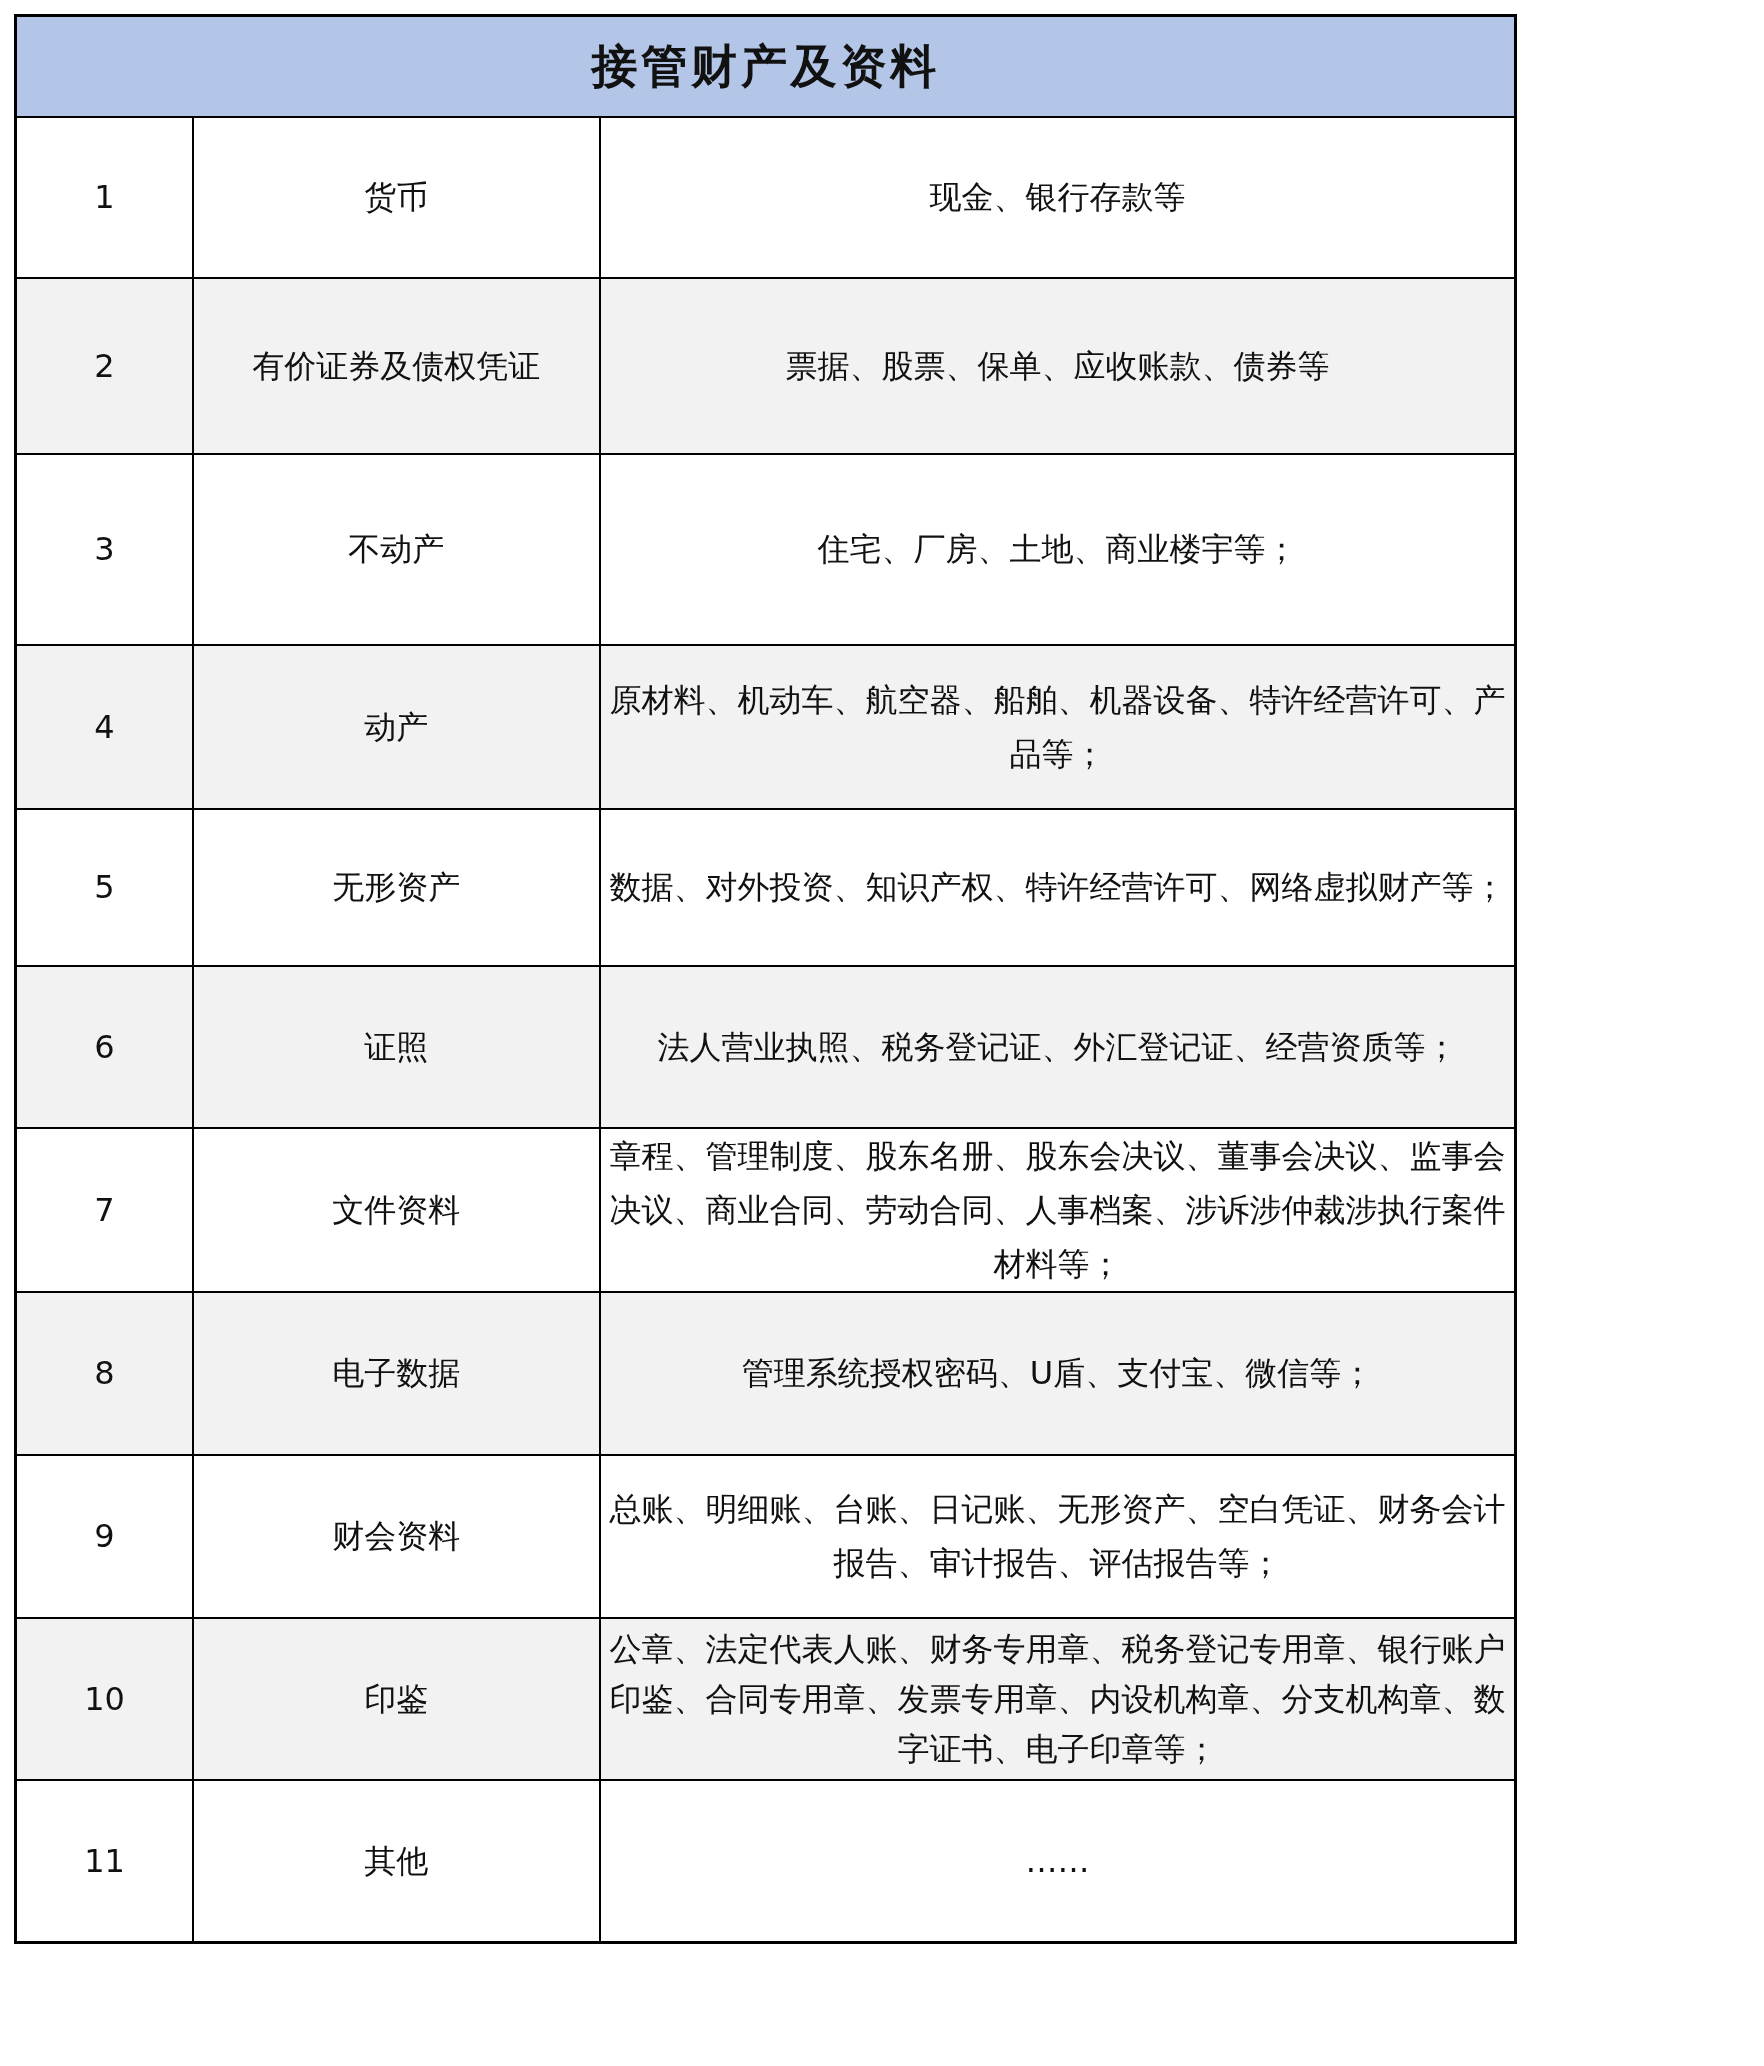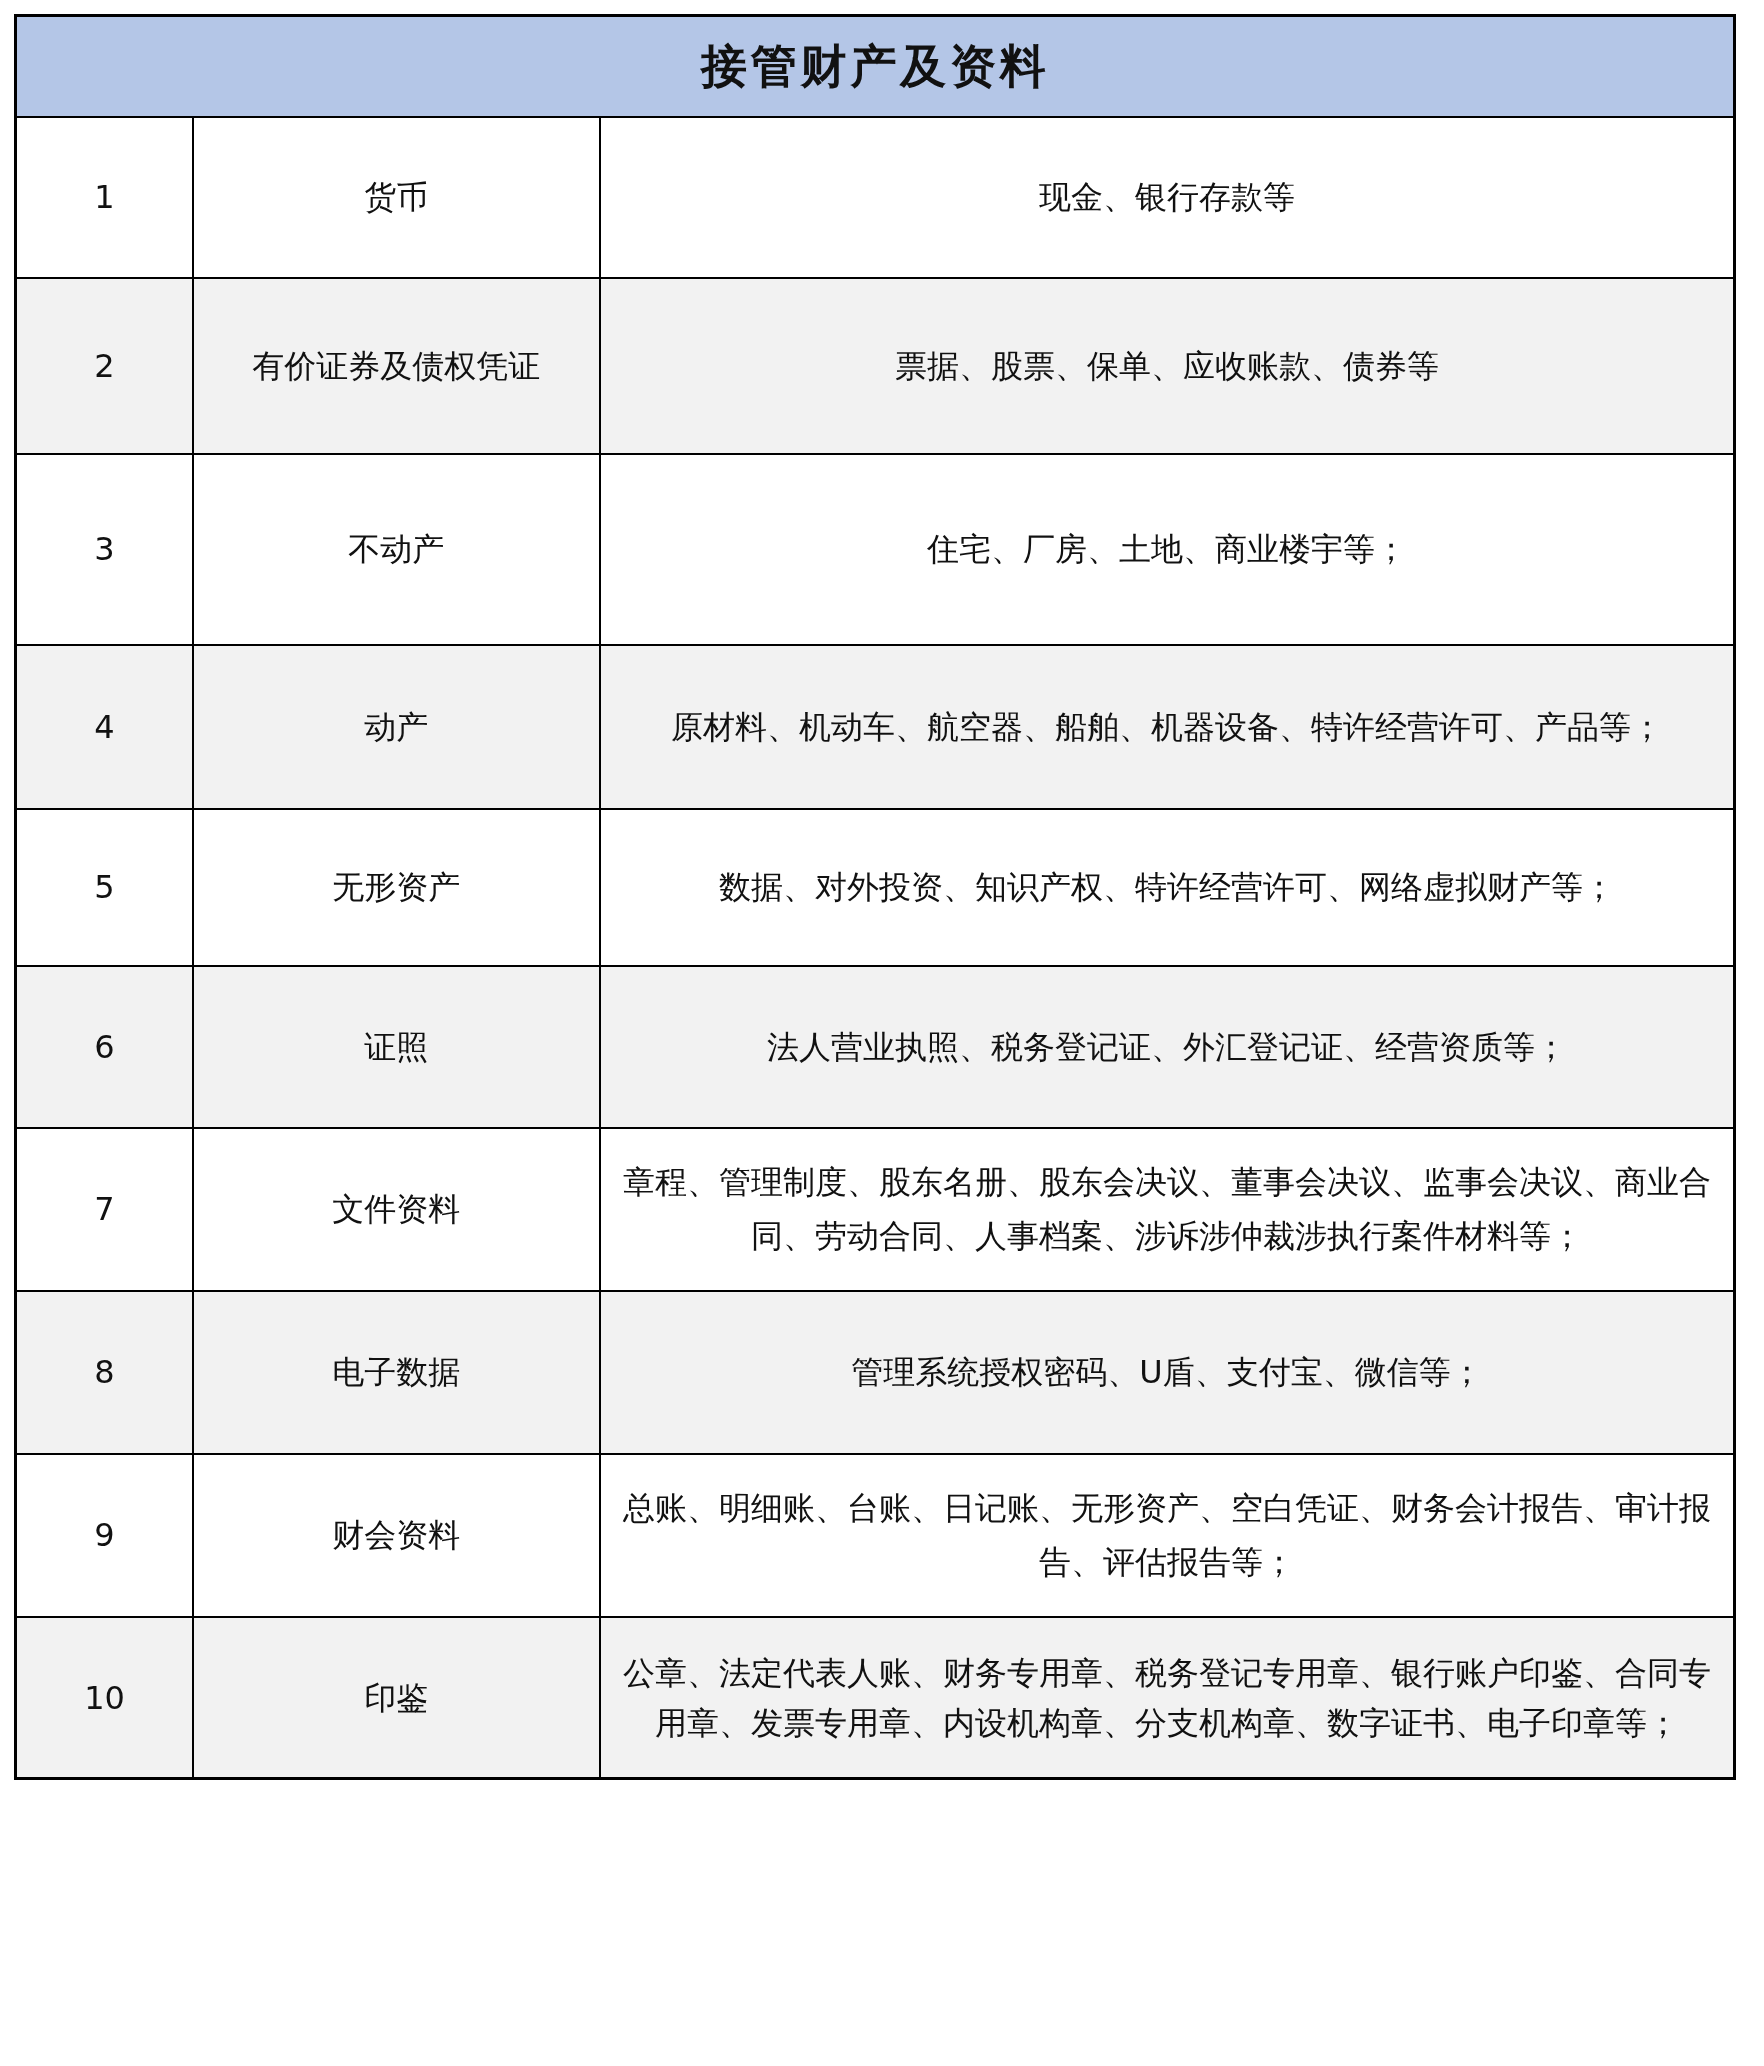--- a/index.html
+++ b/index.html
@@ -11,21 +11,21 @@
     width: 1765px;
     height: 2067px;
     position: relative;
     font-family: "DejaVu Sans", "Liberation Sans", sans-serif;
     color: #111111;
   }
   .tbl {
     position: absolute;
     left: 14.3px;
     top: 14.3px;
-    width: 1722px;
+    width: 1503px;
     border-collapse: collapse;
     table-layout: fixed;
     border: 3.8px solid #000000;
   }
   .tbl td, .tbl th {
     border: 2.4px solid #000000;
     text-align: center;
     vertical-align: middle;
     padding: 0 7.6px;
     box-sizing: border-box;
@@ -112,15 +112,20 @@
     <tr class="body-row plain" style="height:163px">
       <td>9</td>
       <td>财会资料</td>
       <td class="cell-type">总账、明细账、台账、日记账、无形资产、空白凭证、财务会计报告、审计报告、评估报告等；</td>
     </tr>
     <tr class="body-row alt" style="height:162px">
       <td>10</td>
       <td>印鉴</td>
       <td class="cell-type" style="line-height:50px">公章、法定代表人账、财务专用章、税务登记专用章、银行账户印鉴、合同专用章、发票专用章、内设机构章、分支机构章、数字证书、电子印章等；</td>
     </tr>
+    <tr class="body-row plain" style="height:163px">
+      <td>11</td>
+      <td>其他</td>
+      <td class="cell-type">……</td>
+    </tr>
   </tbody>
 </table>
 
 
 </body></html>

